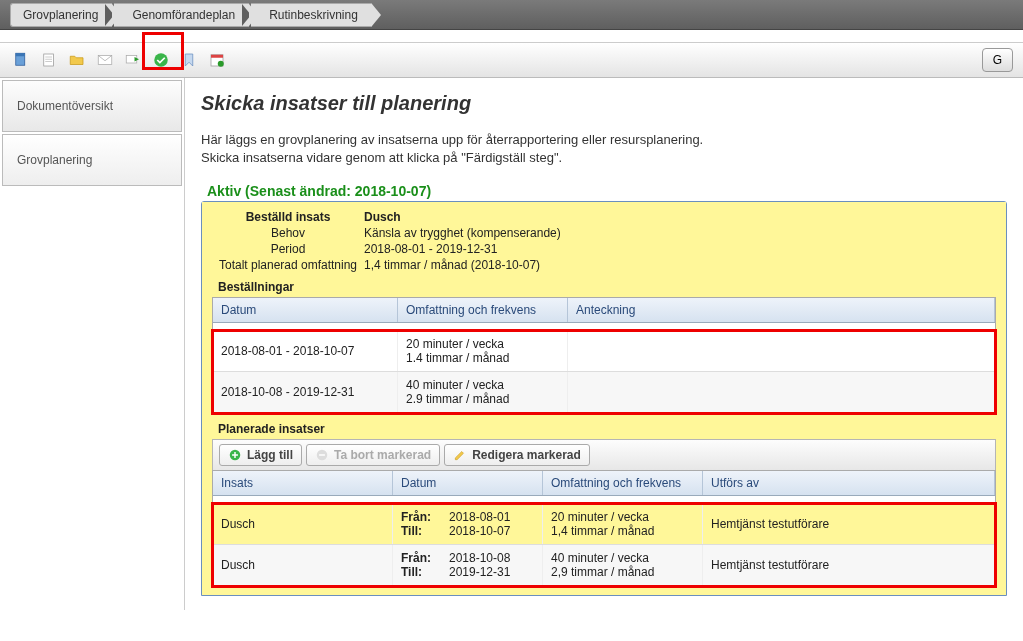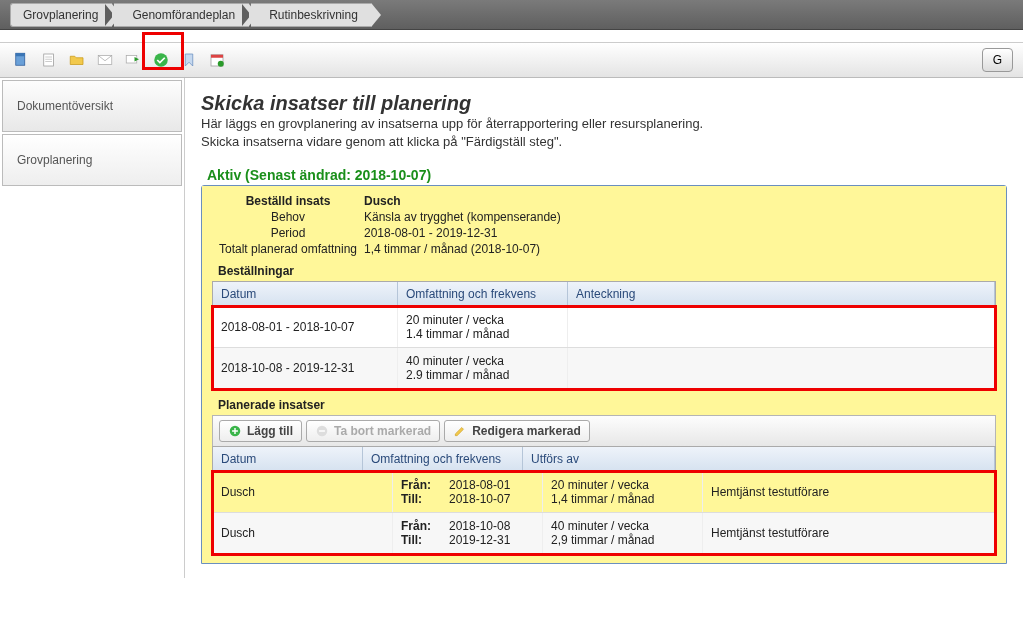--- a/index.html
+++ b/index.html
@@ -18,21 +18,21 @@
   .tool-btn svg { width: 18px; height:18px; }
   .highlight-box { border: 3px solid #e00; position: absolute; }
   .toolbar-right-btn { margin-left:auto; border:1px solid #999; border-radius:4px; padding:4px 10px; background:linear-gradient(#fff,#ddd); font-size:12px; cursor:pointer;}
 
   .main { display:flex; }
   .sidebar { width: 185px; background: #fff; border-right:1px solid #ccc; padding:0; }
   .side-tab { padding: 18px 14px; border: 1px solid #bbb; background: linear-gradient(#fdfdfd,#e8e8e8); margin: 2px; font-size:12px; color:#555; cursor:pointer; }
   .side-tab.active { background: linear-gradient(#fff,#eee); }
 
   .content { flex:1; padding: 14px 16px; }
-  h1.page-title { font-size: 20px; font-weight: bold; font-style: italic; color:#333; margin-bottom: 0; }
+  h1.page-title { font-size: 20px; font-weight: bold; font-style: italic; color:#333; margin-bottom: 16px; }
   .page-desc { font-size: 13px; color:#333; line-height:1.4; margin-bottom: 16px; }
 
   .active-label { color: #1a8f1a; font-weight: bold; font-size: 14px; margin-bottom: 2px; padding-left:6px; }
 
   .panel { border: 1px solid #6a8fbf; border-radius: 3px 3px 0 0; }
   .panel-header { background: linear-gradient(#d8e6f5, #b9cfe8); padding: 5px 8px; font-size:12px; color:#2a4a7a; border-bottom:1px solid #9ab; }
   .panel-body-yellow { background: #fff799; padding: 8px 10px; }
 
   .kv-row { display:flex; margin-bottom:2px; font-size:12px; }
   .kv-label { width: 152px; color:#222;text-align:center; }
@@ -60,21 +60,21 @@
 
   .col-insats { width: 180px; }
   .col-pdatum { width: 150px; }
   .col-pomf { width: 160px; }
   .col-utf { flex:1; }
 
   .p-row-yellow { background:#fff799 !important; }
   .p-datum-inner { display:flex; gap:10px; }
   .p-datum-inner .lbl { font-weight:bold; width:38px; }
 
-  .red-outline { outline: 3px solid #e00; outline-offset:-1px; }
+  .red-outline { outline: 3px solid #e00; outline-offset:-1px;margin-top:8px; }
 </style>
 </head>
 <body>
 
 <div class="top-bar">
   <div class="breadcrumb-item">
     <div class="crumb">Grovplanering</div>
     <div class="crumb">Genomförandeplan</div>
     <div class="crumb">Rutinbeskrivning</div>
   </div>
@@ -220,20 +220,21 @@
           <div class="action-btn">
             <svg viewBox="0 0 24 24">
                 <path d="M4 17 L15 6 L18 9 L7 20 L4 20 Z" fill="#f2c94c" stroke="#c89a1a"></path>
               </svg>
             <span>Redigera markerad</span>
           </div>
         </div>
 
         <div class="grid">
           <div class="grid-head">
+            <div class="col-insats">Insats</div>
             <div class="col-pdatum">Datum</div>
             <div class="col-pomf">Omfattning och frekvens</div>
             <div class="col-utf">Utförs av</div>
           </div>
           <div class="red-outline">
             <div class="grid-row p-row-yellow">
               <div class="col-insats">Dusch</div>
               <div class="col-pdatum">
                 <div class="p-datum-inner">
                     <span class="lbl">Från:</span>

